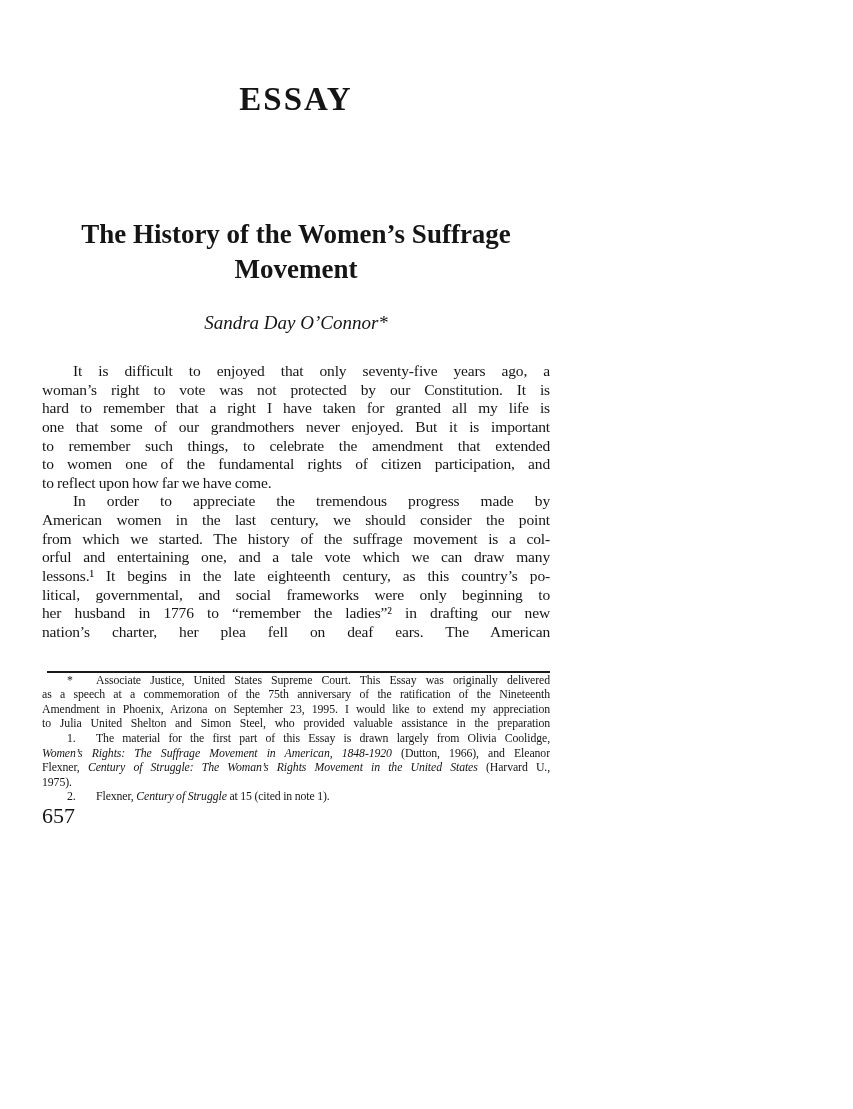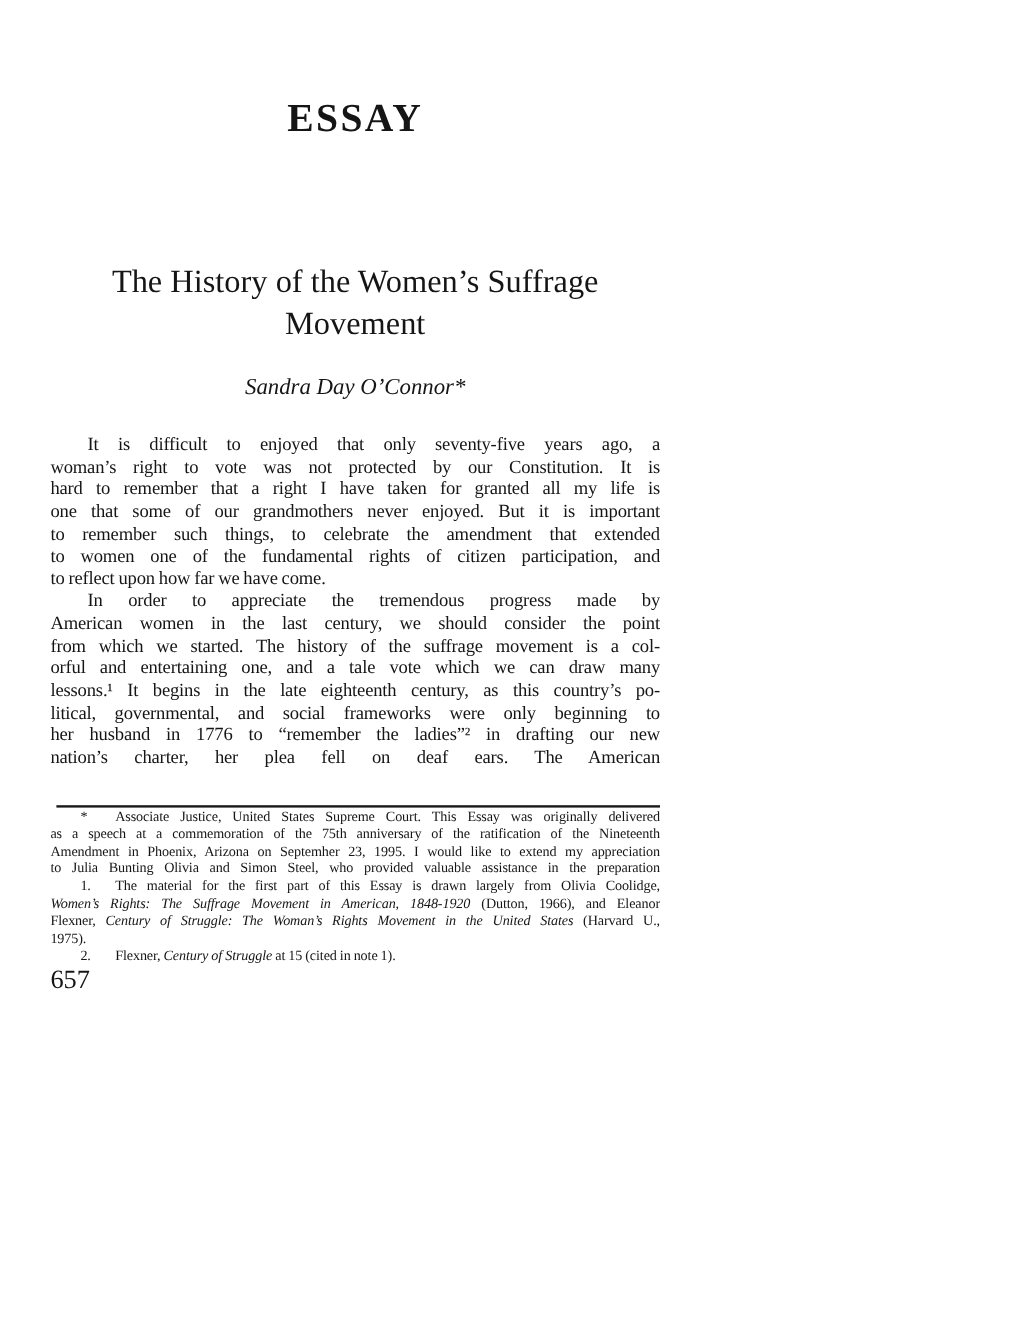--- a/index.html
+++ b/index.html
@@ -27,21 +27,21 @@
     font-size: 33px;
     line-height: 38px;
     font-weight: bold;
     letter-spacing: 2px;
     text-align: center;
   }
   .article-title {
     margin-top: 99px;
     font-size: 27px;
     line-height: 35px;
-    font-weight: normal;
+    font-weight: bold;
     text-align: center;
   }
   .author {
     margin-top: 24px;
     font-size: 19px;
     line-height: 23px;
     font-style: italic;
     text-align: center;
   }
   .body-text {
@@ -125,21 +125,21 @@
         <div class="bline">her husband in 1776 to “remember the ladies”² in drafting our new</div>
         <div class="bline">nation’s charter, her plea fell on deaf ears.  The American</div>
       </div>
 
     <div class="fn-rule"></div>
 
     <div class="footnotes">
         <div class="fline"><span class="fnmark">*</span><span>Associate Justice, United States Supreme Court.  This Essay was originally delivered</span></div>
         <div class="fline"><span>as a speech at a commemoration of the 75th anniversary of the ratification of the Nineteenth</span></div>
         <div class="fline"><span>Amendment in Phoenix, Arizona on Septemher 23, 1995.  I would like to extend my appreciation</span></div>
-        <div class="fline"><span>to Julia Bunting Olivia and Simon Steel, who provided valuable assistance in the preparation</span></div>
+        <div class="fline"><span>to Julia United Shelton and Simon Steel, who provided valuable assistance in the preparation</span></div>
         <div class="fline"><span class="fnmark">1.</span><span>The material for the first part of this Essay is drawn largely from Olivia Coolidge,</span></div>
         <div class="fline"><span class="it">Women’s Rights:  The Suffrage Movement in American, 1848-1920</span><span> (Dutton, 1966), and Eleanor</span></div>
         <div class="fline"><span>Flexner, </span><span class="it">Century of Struggle:  The Woman’s Rights Movement in the United States</span><span> (Harvard U.,</span></div>
         <div class="fline lastleft"><span>1975).</span></div>
         <div class="fline lastleft"><span class="fnmark">2.</span><span>Flexner, </span><span class="it">Century of Struggle</span><span> at 15 (cited in note 1).</span></div>
       </div>
 
     <div class="pageno">657</div>
 
   </div>

